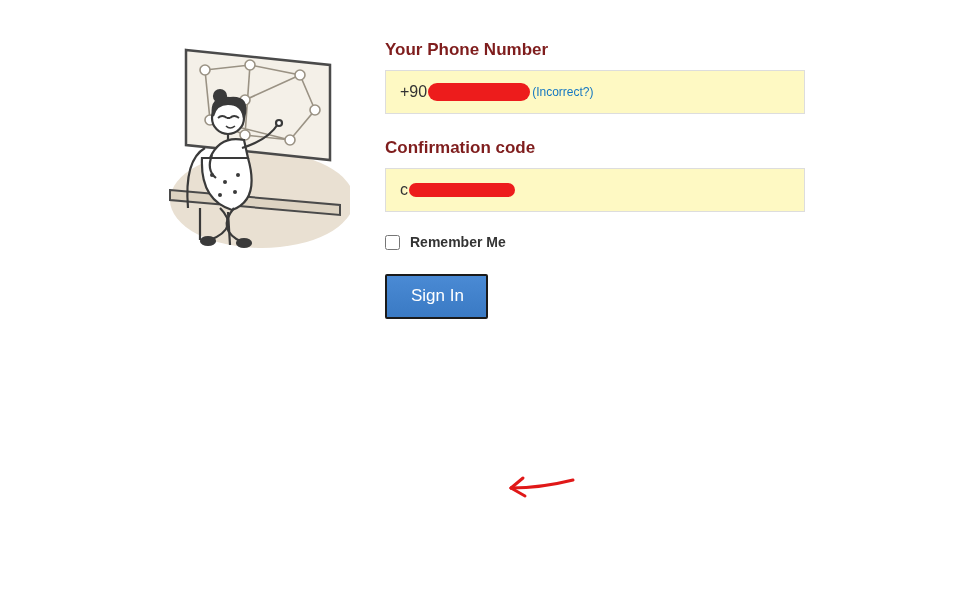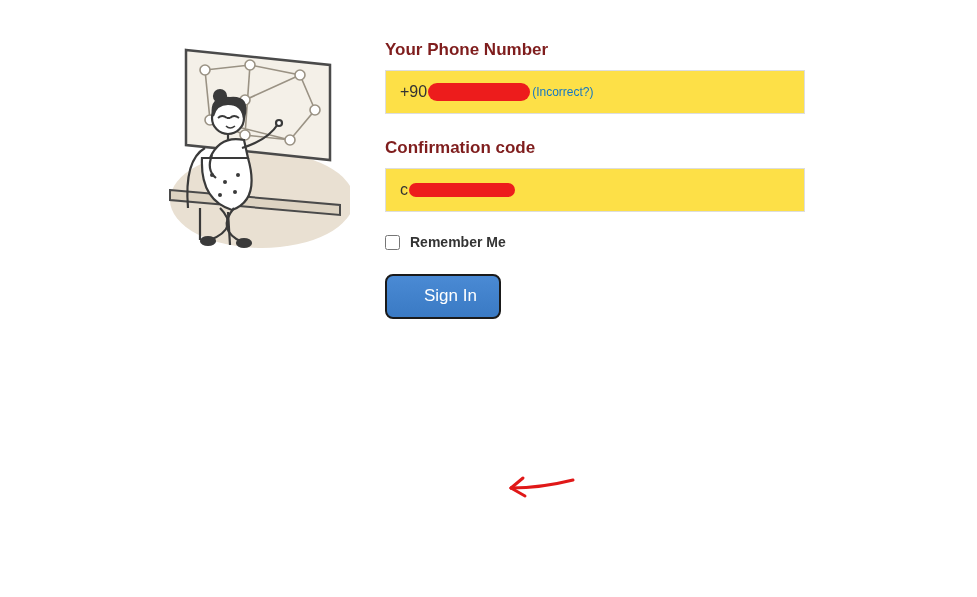--- a/index.html
+++ b/index.html
@@ -47,21 +47,21 @@
       display: block;
       font-size: 17px;
       font-weight: 700;
       color: #7f1d1d;
       margin-bottom: 10px;
     }
     .input-box {
       width: 100%;
       height: 44px;
       border: 1px solid #ddd;
-      background: #fde047;
+      background: #fef9c3;
       font-size: 16px;
       padding: 0 14px;
       display: flex;
       align-items: center;
       position: relative;
       color: #333;
     }
     .phone-group { margin-bottom: 24px; }
     .code-group  { margin-bottom: 22px; }
     .redact-pill {
@@ -92,23 +92,23 @@
       font-size: 14px;
       color: #333;
       font-weight: bold;
     }
     .signin-btn {
       background: #3a7ac4;
       background: linear-gradient(#4a8ad4, #3a7ac4);
       border: 2px solid #1a1a1a;
       color: #fff;
       font-size: 17px;
-      padding: 10px 22px 11px 37px;
+      padding: 10px 22px 11px 24px;
       cursor: pointer;
-      border-radius: 8px;
+      border-radius: 2px;
     }
     
     .arrow-annotation {
       position: absolute;
       left: 501px;
       top: 468px;
       pointer-events: none;
     }
   </style>
 </head>

